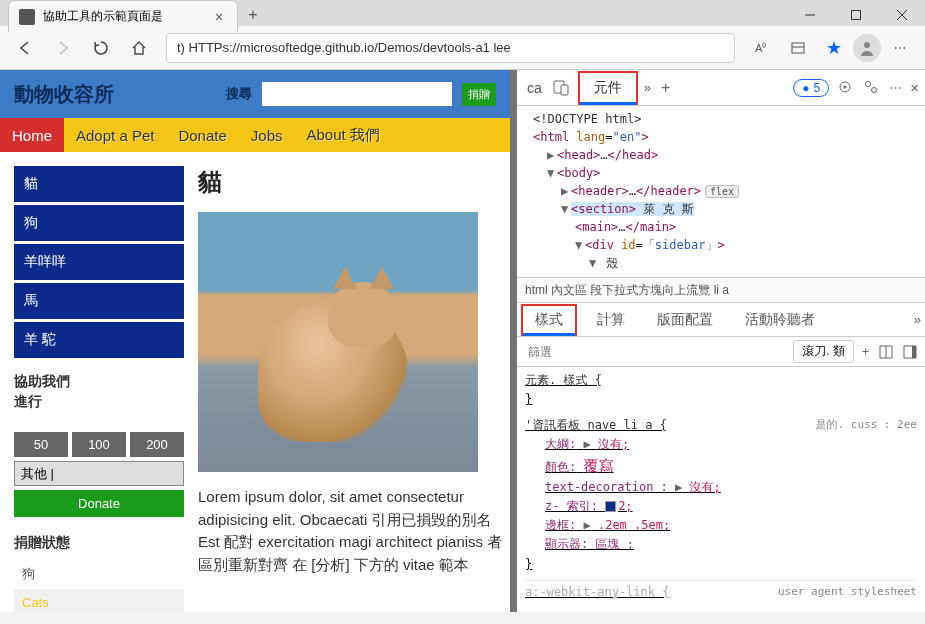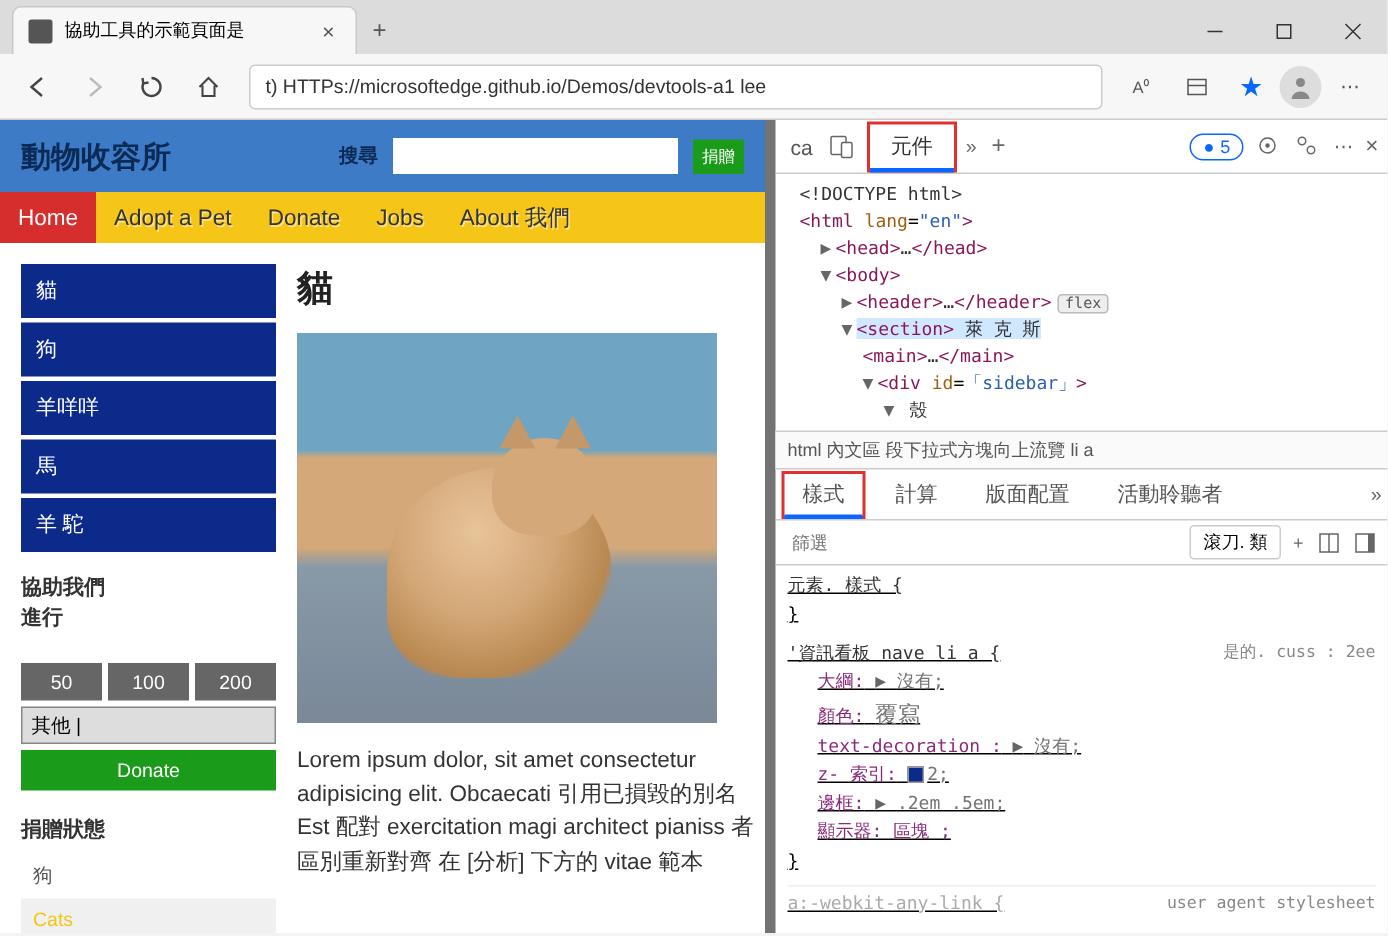--- a/index.html
+++ b/index.html
@@ -1,19 +1,19 @@
 <!DOCTYPE html>
 <html><head>
 <meta charset="utf-8">
 <style>
 * { margin: 0; padding: 0; box-sizing: border-box; }
 body { font-family: "Segoe UI", -apple-system, sans-serif; font-size: 13px; background: #f3f3f3; width: 925px; height: 624px; overflow: hidden; }
 
 
-.titlebar { height: 36px; background: #dcdcdc; display: flex; align-items: flex-end; }
+.titlebar { height: 26px; background: #dcdcdc; display: flex; }
 .tab { background: #f7f7f7; border-radius: 6px 6px 0 0; height: 32px; margin-left: 8px; display: flex; align-items: center; padding: 0 10px; gap: 8px; width: 230px; border: 1px solid #c8c8c8; border-bottom: none; }
 .tab-icon { width: 16px; height: 16px; background: #555; border-radius: 2px; }
 .tab-title { font-size: 12px; flex: 1; white-space: nowrap; overflow: hidden; }
 .tab-close { width: 16px; height: 16px; display: flex; align-items: center; justify-content: center; font-size: 14px; color: #555; }
 .newtab { width: 30px; height: 30px; display: flex; align-items: center; justify-content: center; font-size: 16px; color: #555; }
 .win-controls { margin-left: auto; display: flex; }
 .win-btn { width: 46px; height: 30px; display: flex; align-items: center; justify-content: center; color: #333; }
 
 .toolbar { height: 44px; background: #f7f7f7; border-bottom: 1px solid #ccc; display: flex; align-items: center; padding: 0 8px; gap: 4px; }
 .tbtn { width: 34px; height: 34px; display: flex; align-items: center; justify-content: center; color: #555; border-radius: 4px; }
@@ -98,21 +98,21 @@
 .filter-input { flex: 1; border: none; font-size: 12px; padding: 3px; }
 .hov-btn { border: 1px solid #ccc; border-radius: 3px; padding: 2px 8px; font-size: 12px; }
 .filter-right { display: flex; gap: 10px; color: #666; }
 
 .dt-styles { flex: 0 0 auto; overflow: auto; font-family: Consolas, monospace; font-size: 12px; padding: 4px 8px; line-height: 1.6; text-decoration: underline; }
 .style-rule { margin-bottom: 6px; }
 .style-sel { color: #333; }
 .style-src { float: right; color: #888; font-size: 11px; }
 .style-prop { padding-left: 20px; }
 .prop-name { color: #8a2a7a; }
-.prop-val { color: #737373; }
+.prop-val { color: #be185d; }
 .swatch { display: inline-block; width: 11px; height: 11px; border: 1px solid #999; vertical-align: middle; margin-right: 2px; }
 .swatch.blue { background: #0b2a8a; }
 .tri-inline { color: #666; }
 
 svg { display: block; }
 </style>
 </head>
 <body>
 
 <div class="titlebar">

